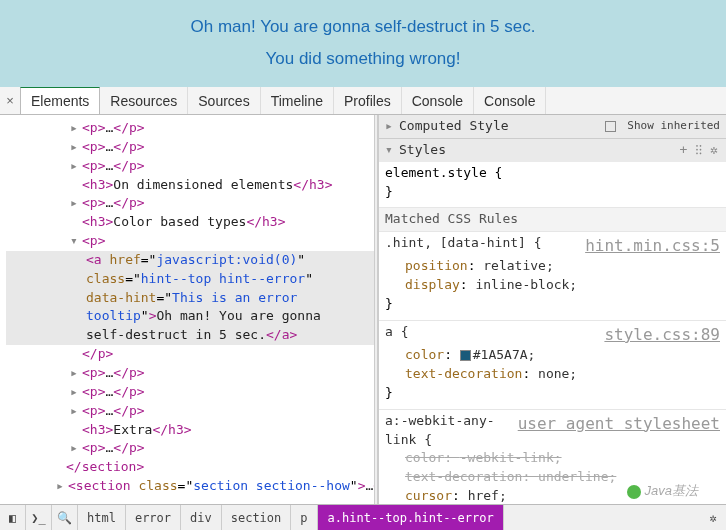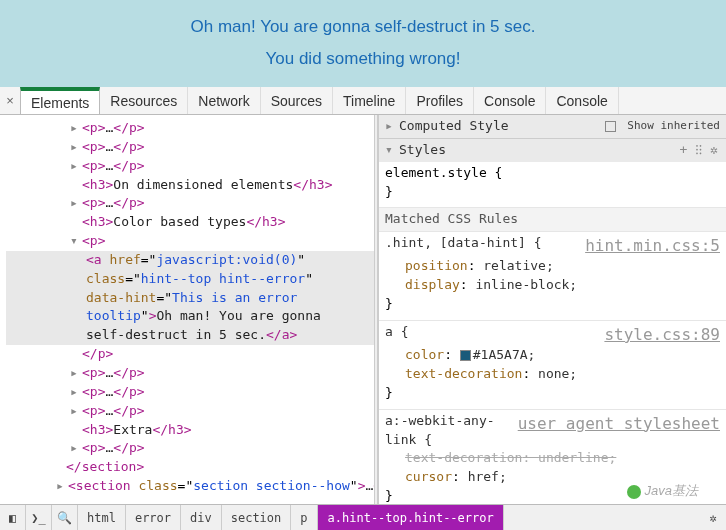--- a/index.html
+++ b/index.html
@@ -2,21 +2,21 @@
 <html><head>
 <meta charset="utf-8">
 <style>
 * { box-sizing: border-box; margin: 0; padding: 0; }
 body { font-family: "Lucida Grande", Arial, sans-serif; font-size: 12px; width: 726px; height: 530px; overflow: hidden; background: #fff; display: flex; flex-direction: column; }
 .banner { background: #b8dde3; padding: 14px 0 10px; text-align: center; color: #1b6bb5; font-size: 17px; line-height: 1.5; }
 .banner div { margin-bottom: 6px; }
 .tabbar { display: flex; align-items: center; border-bottom: 1px solid #bbb; background: #f4f4f4; height: 28px; }
 .close-x { width: 20px; text-align: center; font-size: 13px; color: #666; cursor: pointer; }
 .tab { padding: 0 10px; height: 100%; display: flex; align-items: center; font-size: 14px; color: #333; cursor: pointer; border-right: 1px solid #ddd; }
-.tab.active { background: #fff; border-top: 4px solid #15803d; border-left: 1px solid #bbb; border-right: 1px solid #bbb; }
+.tab.active { background: #fff; border-top: 1px solid #15803d; border-left: 1px solid #bbb; border-right: 1px solid #bbb; }
 .main { flex: 1; display: flex; min-height: 0; font-family: Menlo, Monaco, monospace; font-size: 13px; line-height: 1.45; }
 
 .dom { flex: 1; overflow: auto; padding: 4px 0 4px 6px; }
 .node { white-space: nowrap; padding: 0 4px 0 0; }
 .ind1 { padding-left: 64px; } .ind2 { padding-left: 80px; } .ind0 { padding-left: 50px; }
 .arrow { display: inline-block; width: 12px; color: #888; }
 .tag { color: #a71e8c; }
 .attrn { color: #9a6b1f; }
 .attrv { color: #1d50d6; }
 .txt { color: #222; }
@@ -59,21 +59,20 @@
 
 <div class="banner">
   <div>Oh man! You are gonna self-destruct in 5 sec.</div>
   <div>You did something wrong!</div>
 </div>
 
 <div class="tabbar">
   <div class="close-x">×</div>
   <div class="tab active">Elements</div>
   <div class="tab">Resources</div>
-  <div class="tab">Network</div>
   <div class="tab">Sources</div>
   <div class="tab">Timeline</div>
   <div class="tab">Profiles</div>
   <div class="tab">Console</div>
   <div class="tab">Console</div>
 </div>
 
 <div class="main">
   <div class="dom">
     <div class="node ind1"><span class="arrow">▸</span><span class="tag">&lt;p&gt;</span><span class="txt">…</span><span class="tag">&lt;/p&gt;</span></div>
@@ -138,20 +137,21 @@
           </div>
         <div class="prop"><span class="pn">color</span>: <span class="sw"></span><span class="pv">#1A5A7A;</span></div>
         <div class="prop"><span class="pn">text-decoration</span>: <span class="pv">none;</span></div>
         <div>}</div>
       </div>
       <div class="rule">
         <div class="rule-head">
             <span class="seltxt">a:-webkit-any-link {</span>
             <span class="src ua">user agent stylesheet</span>
           </div>
+        <div class="prop strike"><span>color</span>: <span>-webkit-link;</span></div>
         <div class="prop strike"><span>text-decoration</span>: <span>underline;</span></div>
         <div class="prop"><span class="pn">cursor</span>: <span class="pv">href;</span></div>
         <div>}</div>
       </div>
 
     </div>
   </div>
 </div>
 
 <div class="crumb">

